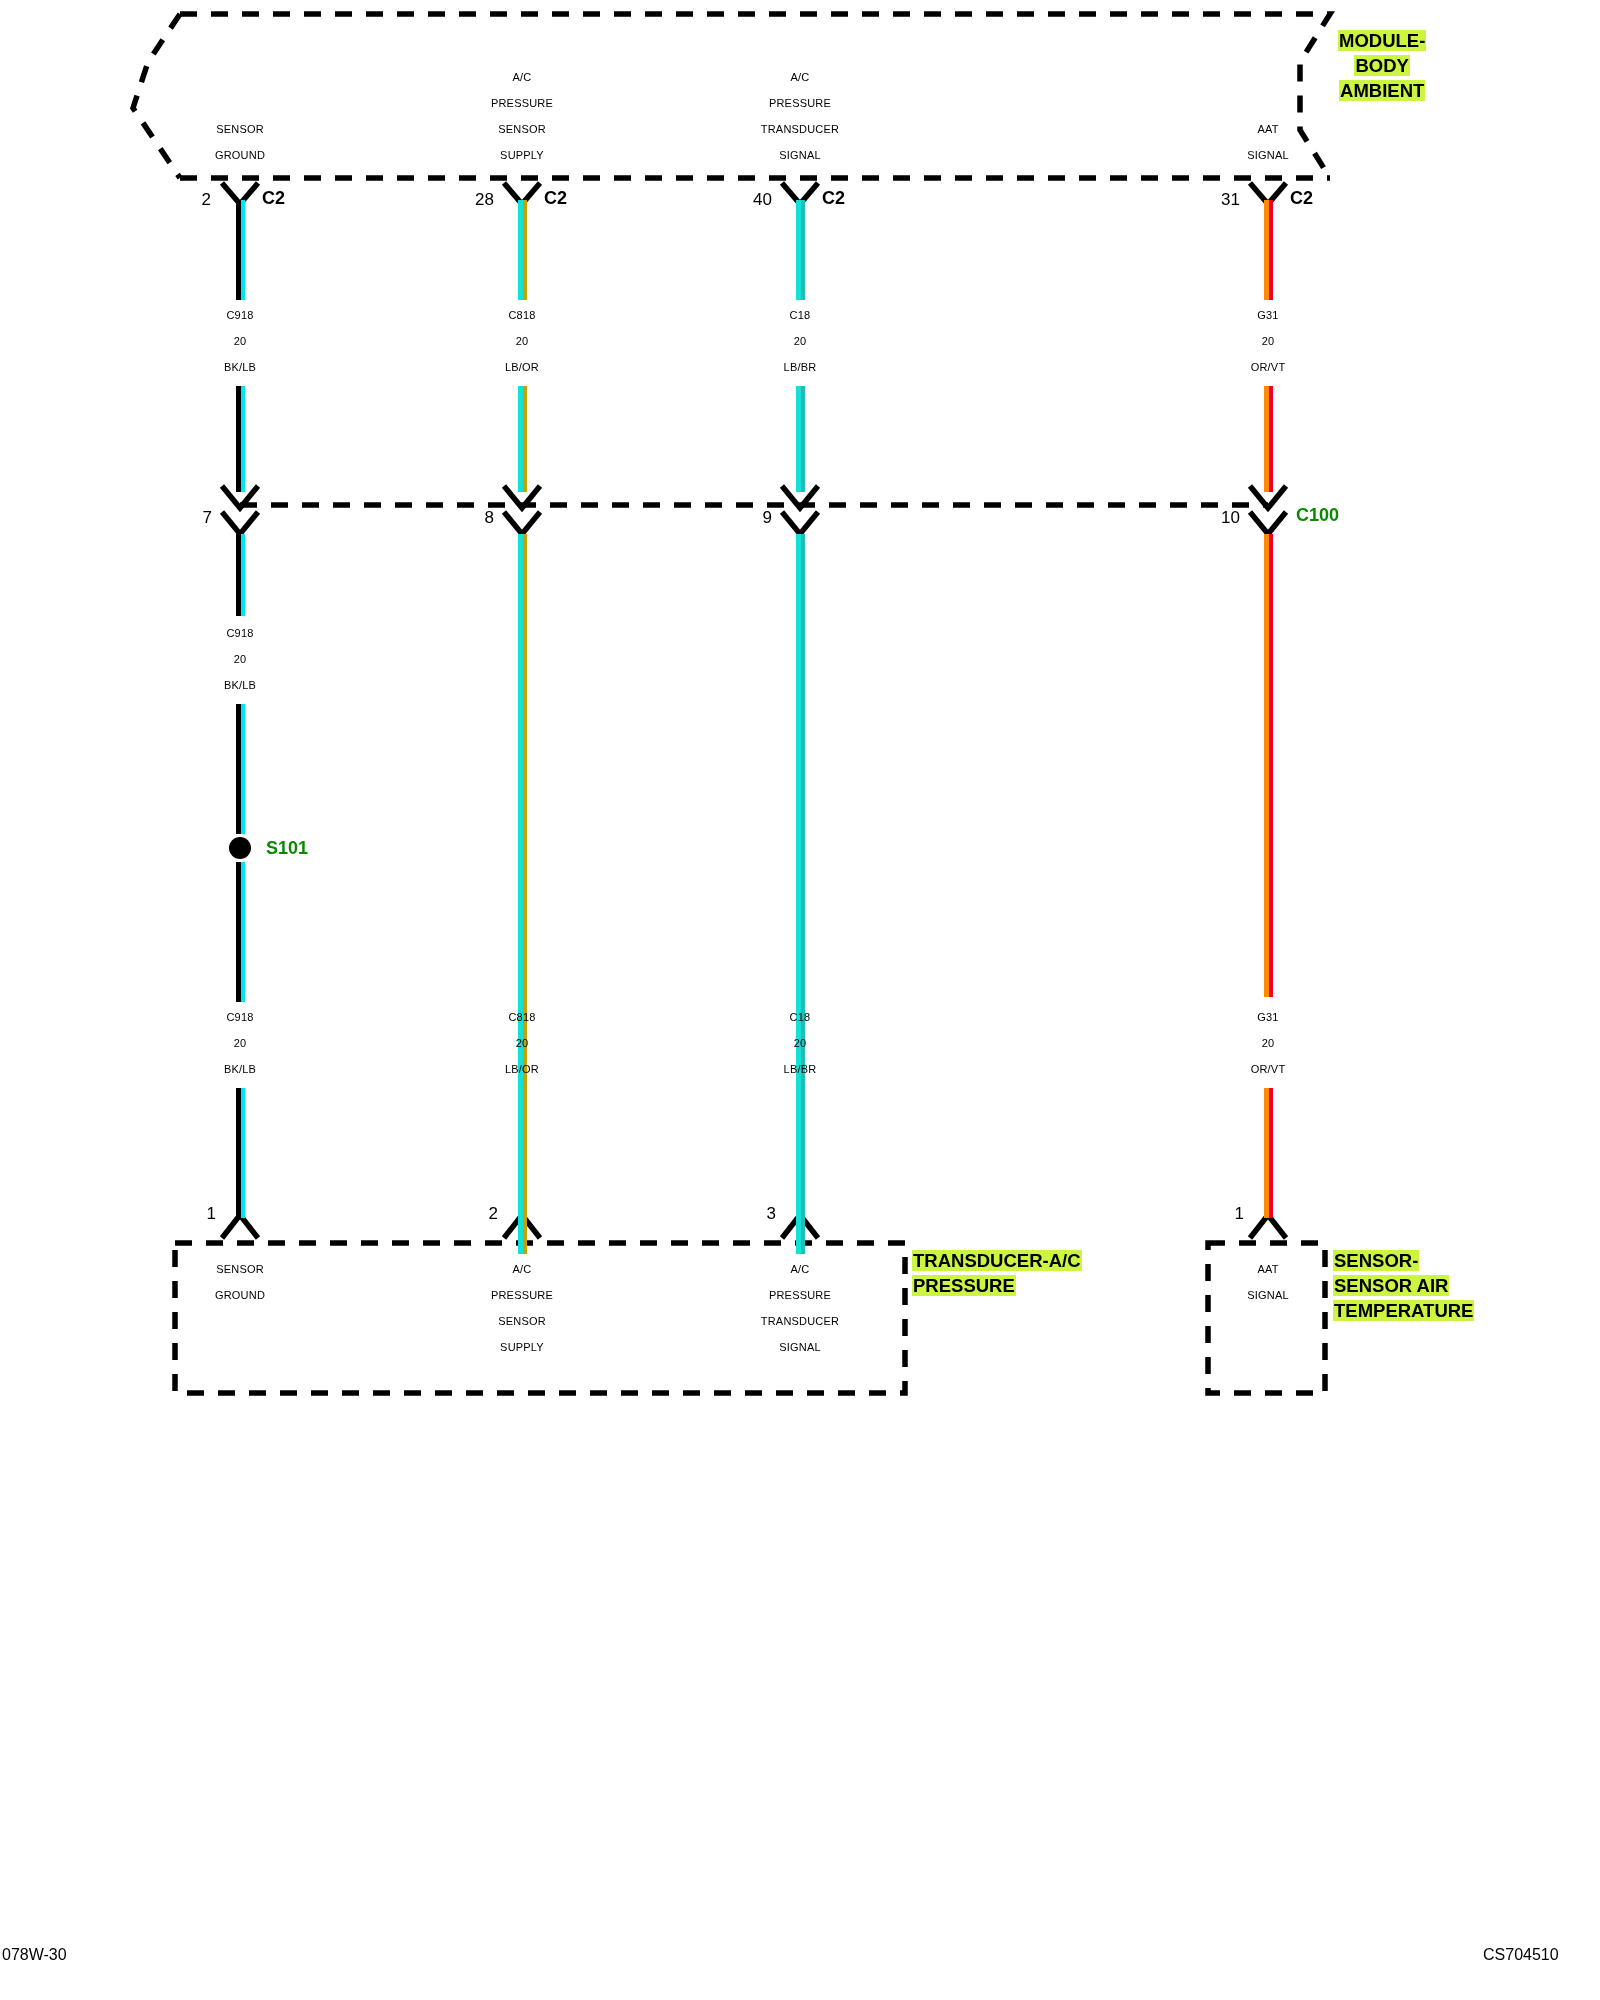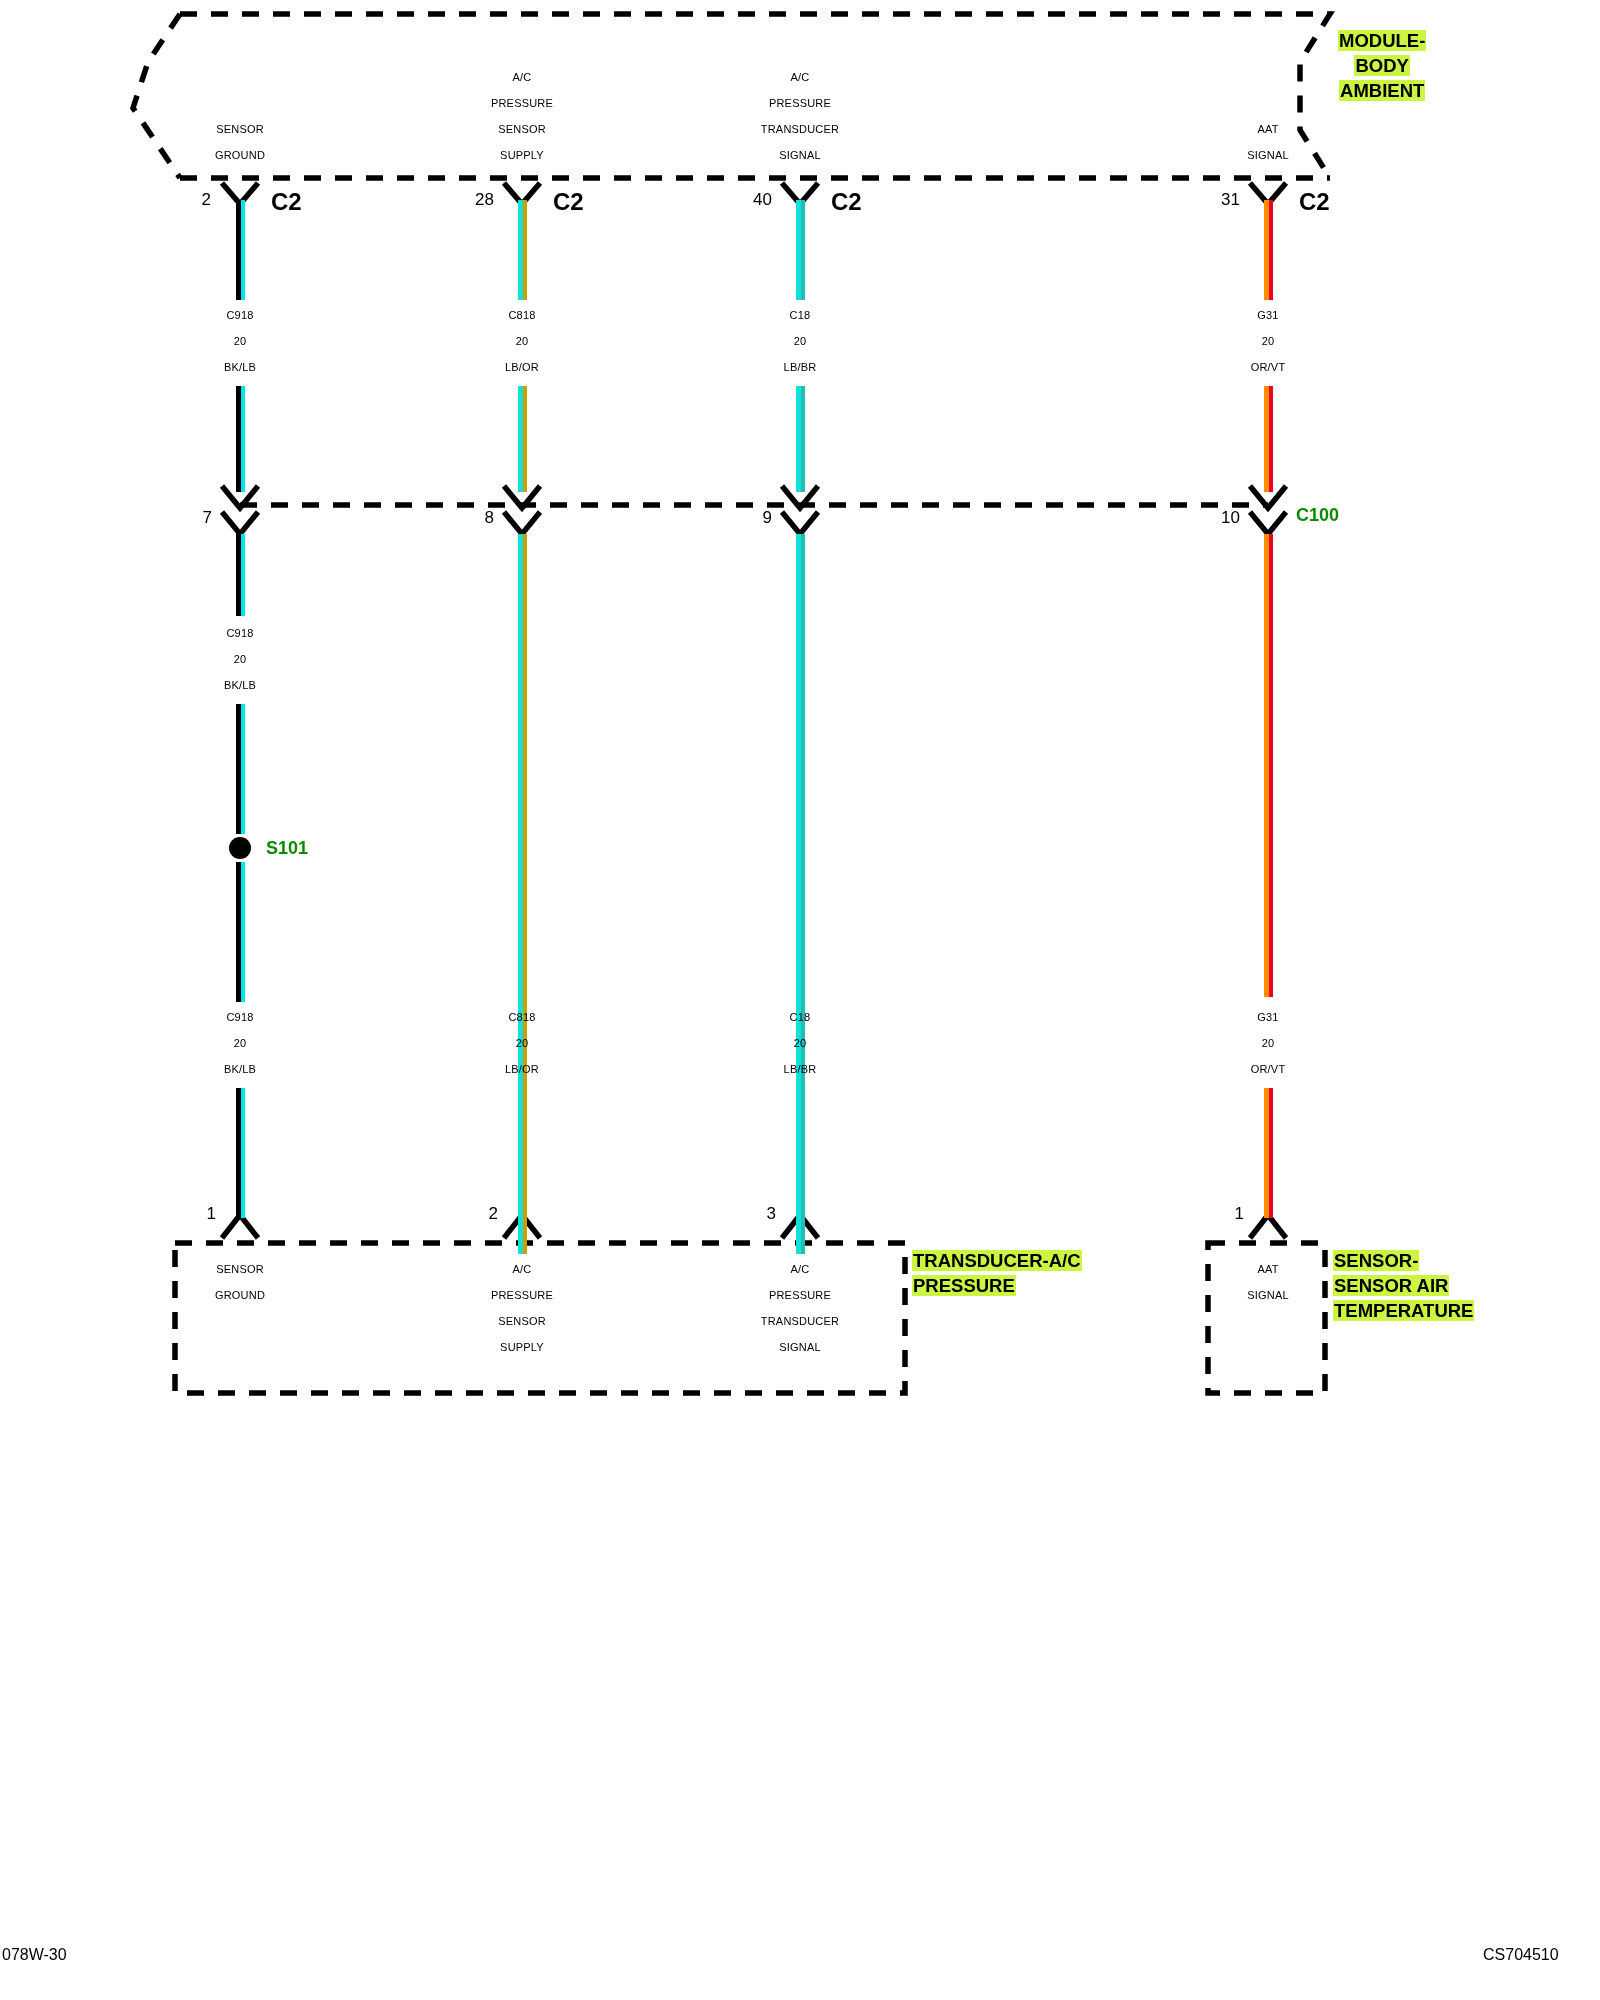--- a/index.html
+++ b/index.html
@@ -7,21 +7,21 @@
        font-family:"Liberation Sans", sans-serif;color:#000;}
   #sheet{position:absolute;left:0;top:0;width:1600px;height:2000px;overflow:hidden;}
 
   
   .abs{position:absolute;}
 
   
   .plain{font-size:11px;line-height:26px;text-align:center;color:#000;
          white-space:nowrap;letter-spacing:.2px;}
   .pinnum{font-size:17px;color:#000;text-align:right;white-space:nowrap;}
-  .conn{font-size:24px;font-weight:bold;color:#000;white-space:nowrap;margin-left:9px;}
+  .conn{font-size:18px;font-weight:bold;color:#000;white-space:nowrap;}
   .grn{font-size:18px;font-weight:bold;color:#0a8a00;white-space:nowrap;}
   .hl{font-size:18.5px;font-weight:bold;color:#000;line-height:25px;
       white-space:nowrap;}
   .hl span{background:#ccf542;padding:0 1px;}
   .foot{font-size:16px;color:#000;white-space:nowrap;}
 
   
   .wire{position:absolute;width:9px;}
   .wire i{position:absolute;top:0;bottom:0;display:block;}
   .wire i.a{left:0;width:5px;}

